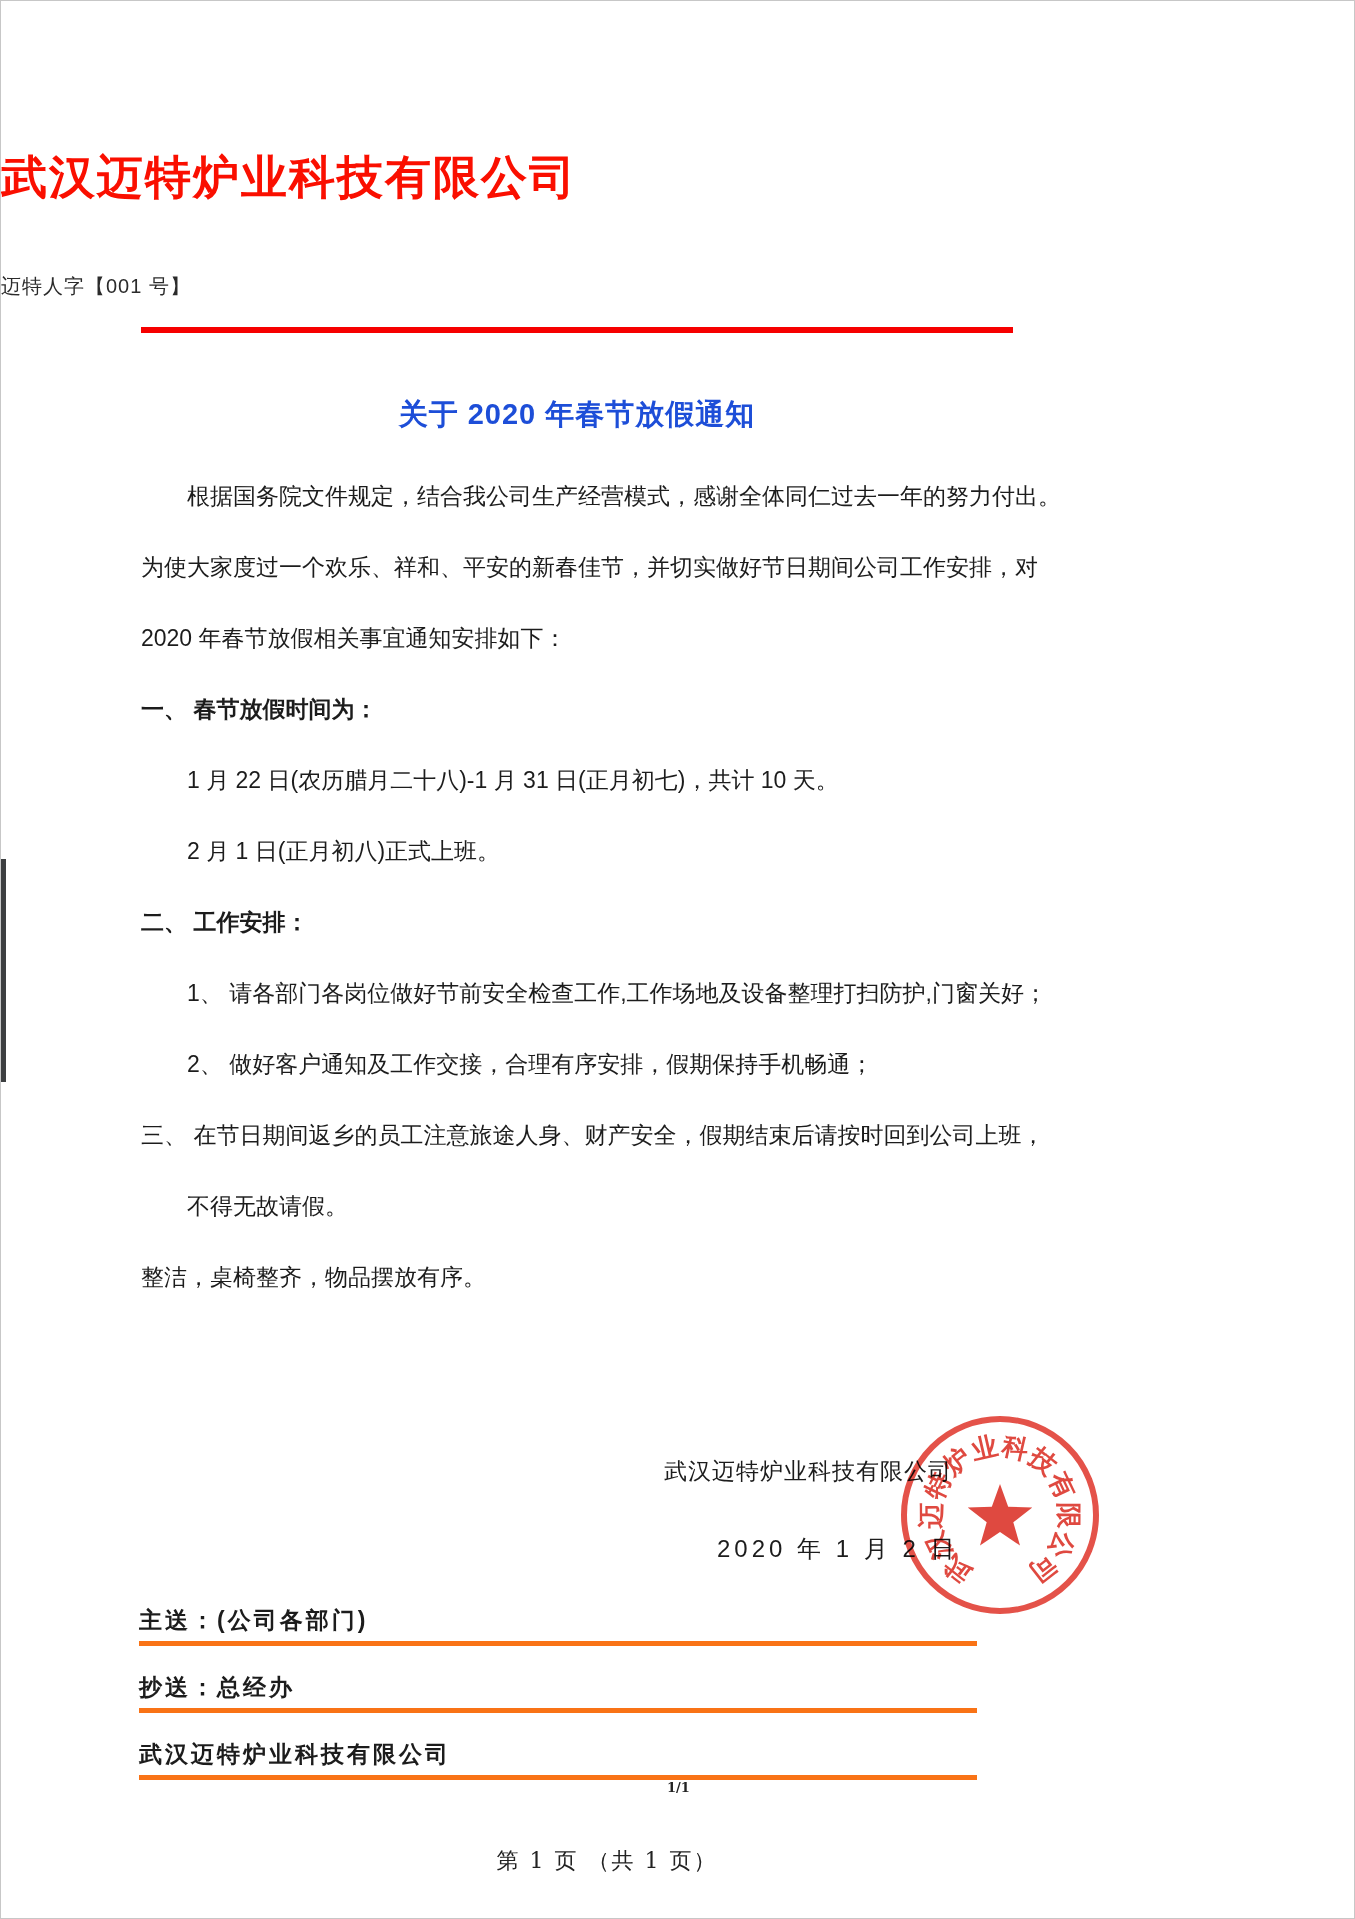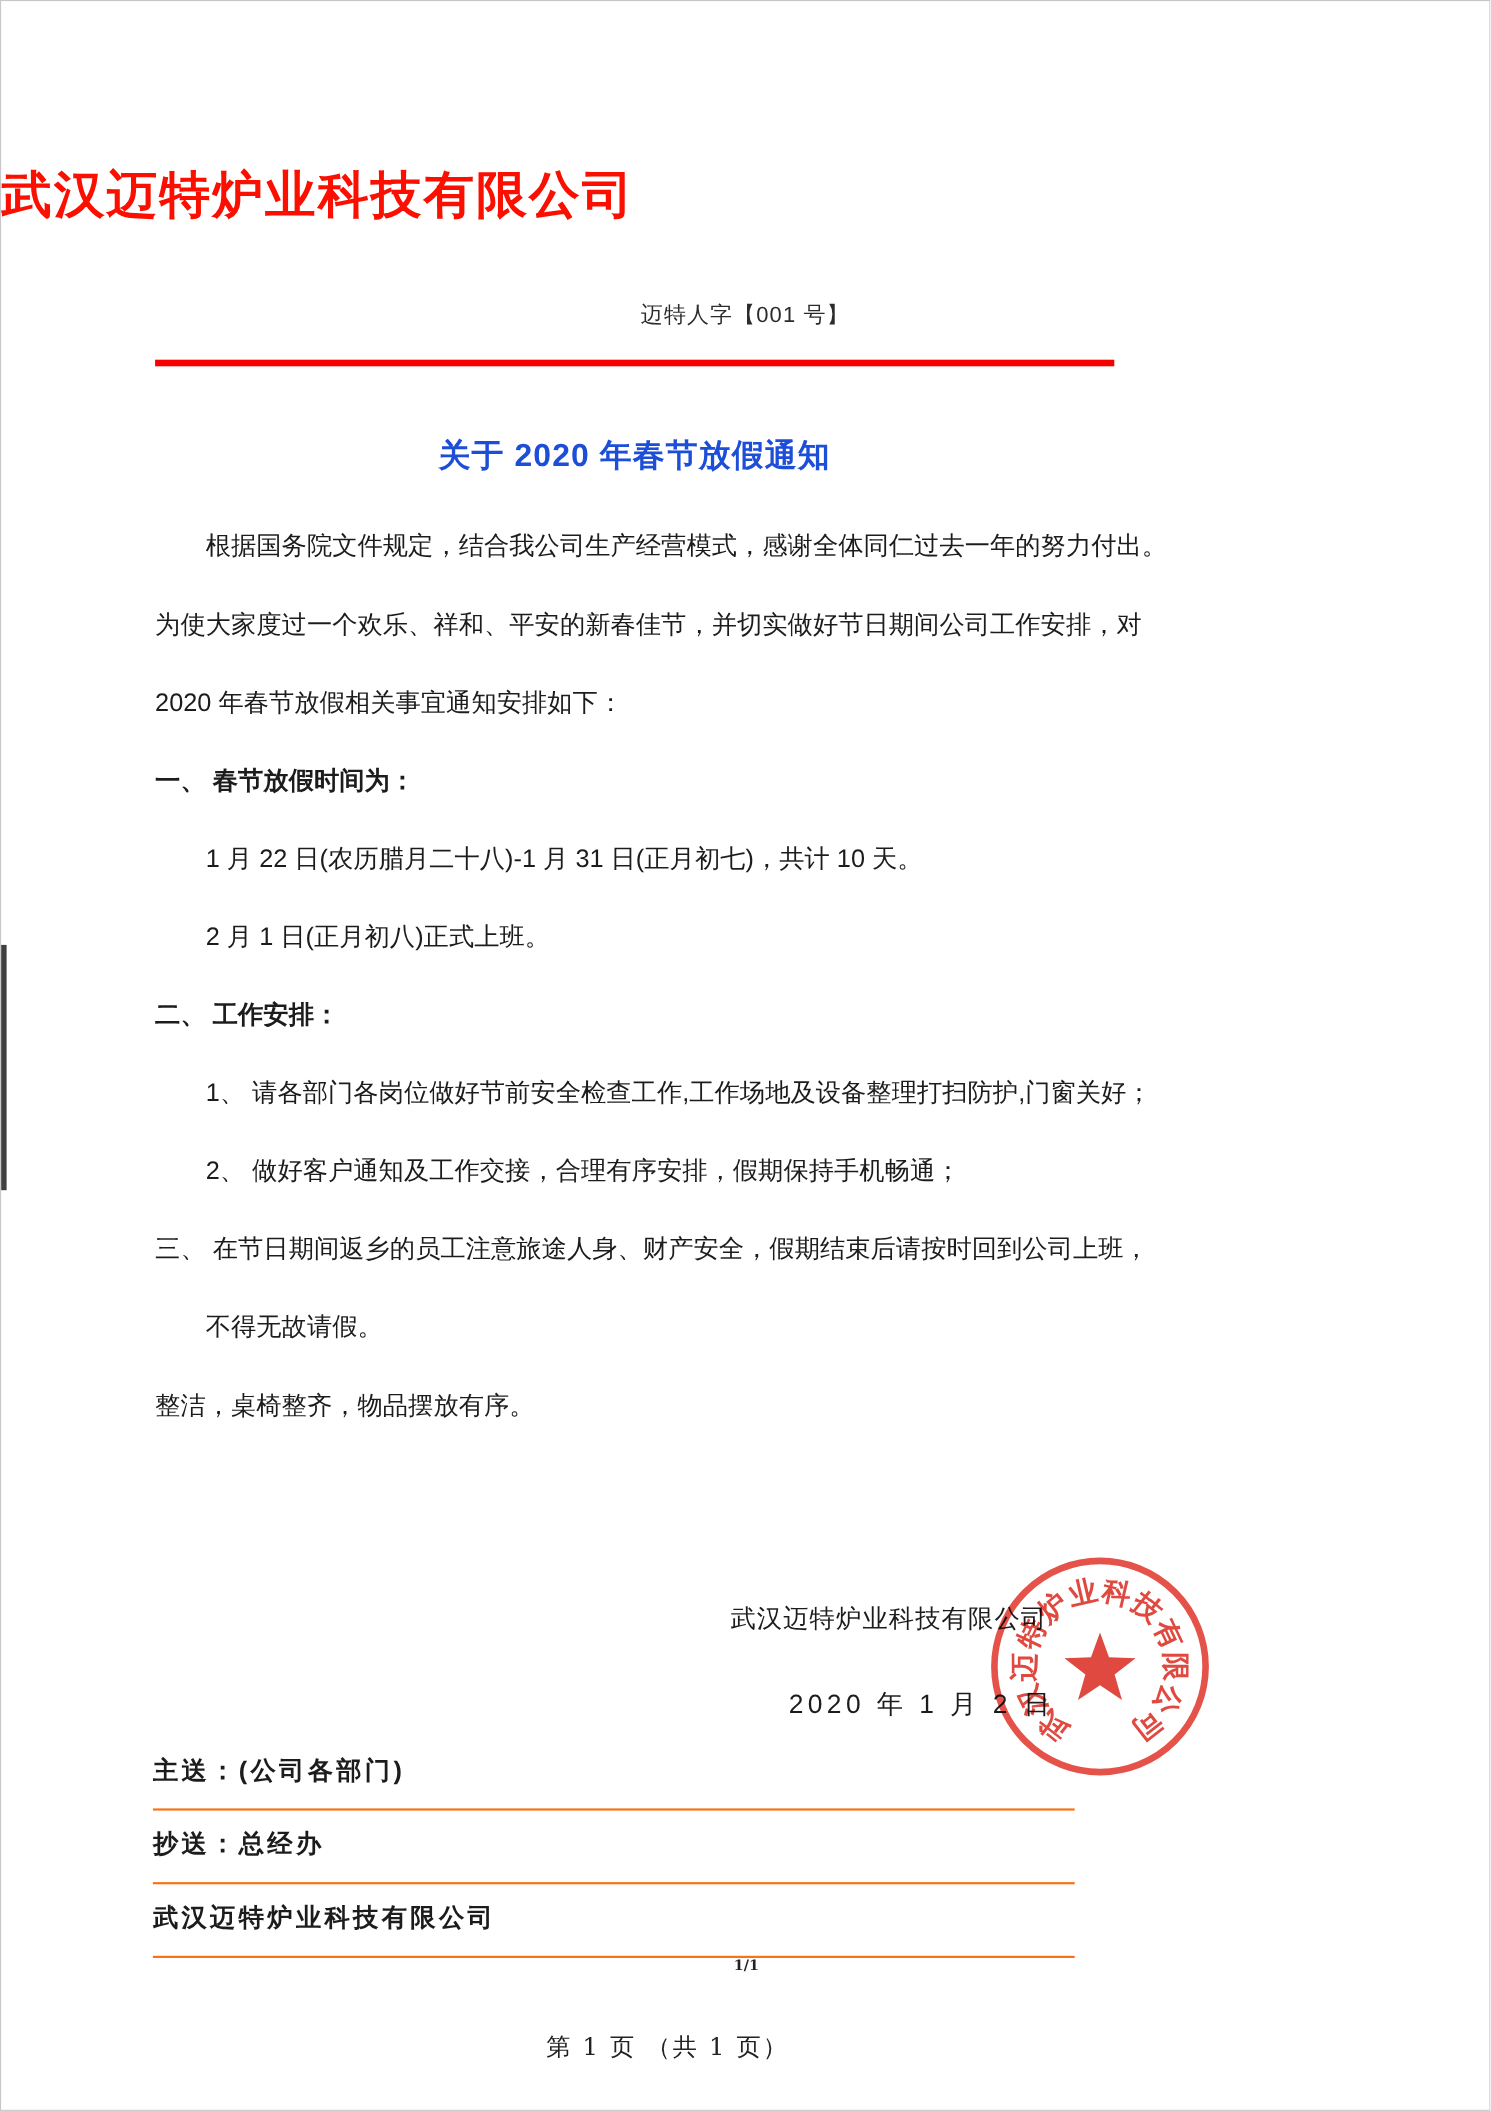--- a/index.html
+++ b/index.html
@@ -14,21 +14,21 @@
     border:1px solid #c7c7c7;
   }
   
   .edge-bar{position:absolute;left:0;top:858px;width:5px;height:223px;background:#3d3f41;}
   .company-title{
     position:absolute;left:0;top:146px;width:100%;
     font-size:46px;font-weight:bold;color:#fa0f00;letter-spacing:2px;white-space:nowrap;
   }
   .doc-number{
     position:absolute;left:0;top:272px;width:100%;
-    font-size:20px;color:#2b2b2b;letter-spacing:1px;text-align:center;
+    font-size:20px;color:#2b2b2b;letter-spacing:1px;
   }
   .red-rule{
     position:absolute;left:140px;top:326px;width:872px;height:6px;
     background:#f60000;
   }
   .doc-title{
     position:absolute;left:140px;top:394px;width:872px;text-align:center;
     font-size:29px;font-weight:bold;color:#1d4ed8;letter-spacing:1px;
   }
 
@@ -42,22 +42,22 @@
   .sig-company{position:absolute;left:663px;top:1455px;font-size:23px;letter-spacing:1px;color:#1c1c1c;}
   .sig-date{position:absolute;left:716px;top:1532px;font-size:24px;letter-spacing:4px;color:#1c1c1c;}
 
   
   .stamp{position:absolute;left:893px;top:1408px;width:212px;height:212px;mix-blend-mode:multiply;opacity:.93;}
   .stamp text{font-size:26px;font-weight:bold;fill:#dd3b31;font-family:"Liberation Sans",sans-serif;}
 
   
   .routing{position:absolute;left:138px;top:1578px;width:838px;}
   .routing-row{
-    height:67px;display:flex;align-items:flex-end;padding-bottom:19px;box-sizing:border-box;
-    border-bottom:2px solid #f97316;
+    height:67px;display:flex;align-items:flex-end;padding-bottom:5px;box-sizing:border-box;
+    border-bottom:5px solid #f97316;
     font-size:23px;font-weight:bold;letter-spacing:3px;white-space:nowrap;
   }
 
   
   .page-fraction{
     position:absolute;left:0;top:1779px;width:1355px;text-align:center;
     font-family:"DejaVu Serif", serif;font-weight:bold;font-size:13px;color:#222;
   }
   .page-label{
     position:absolute;left:0;top:1845px;width:1212px;text-align:center;

